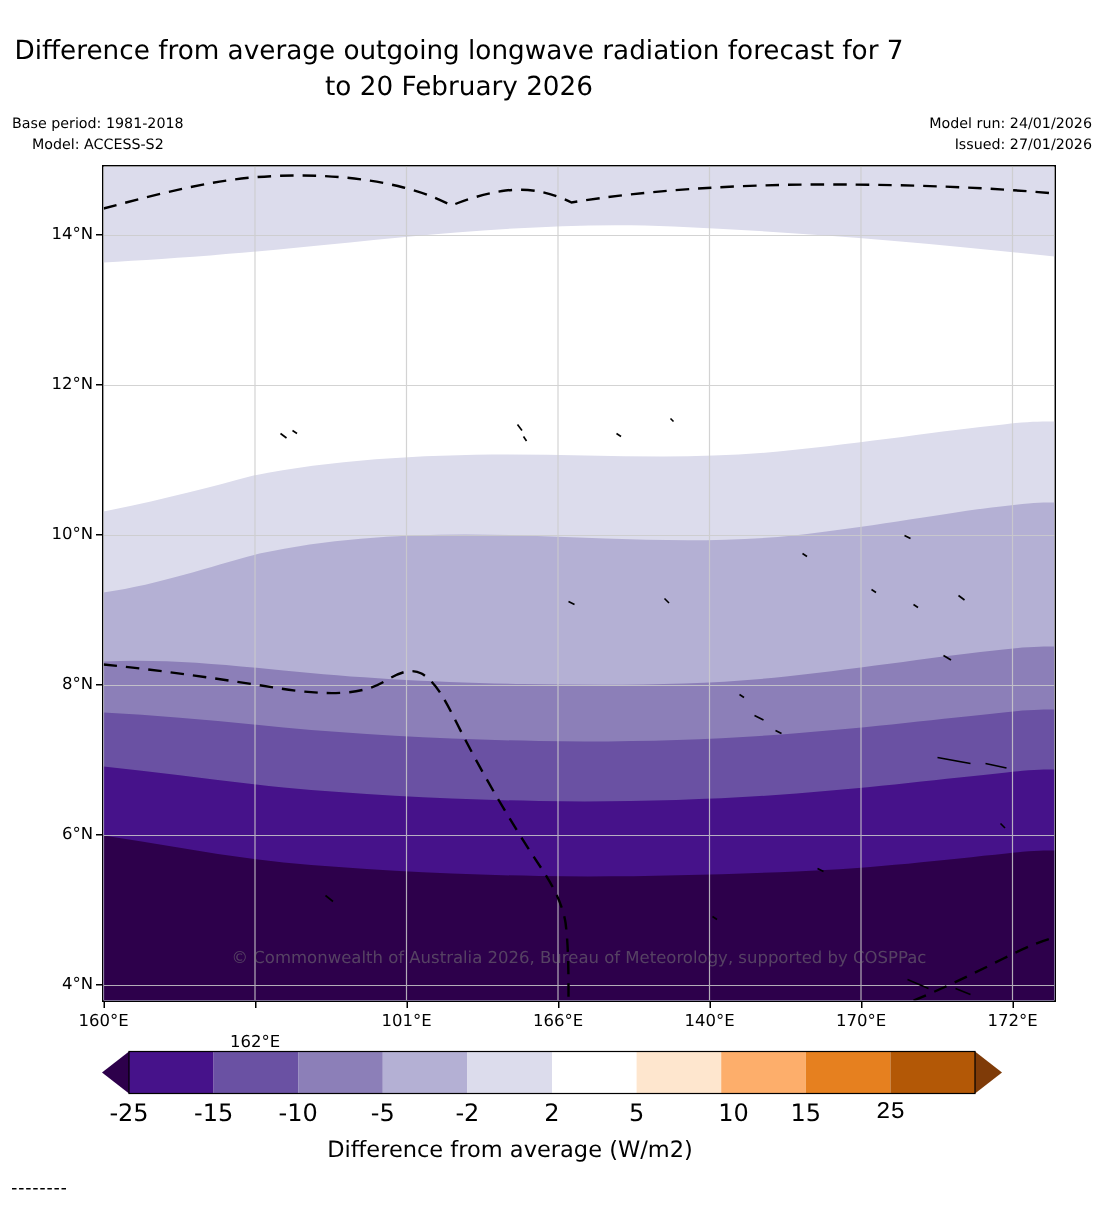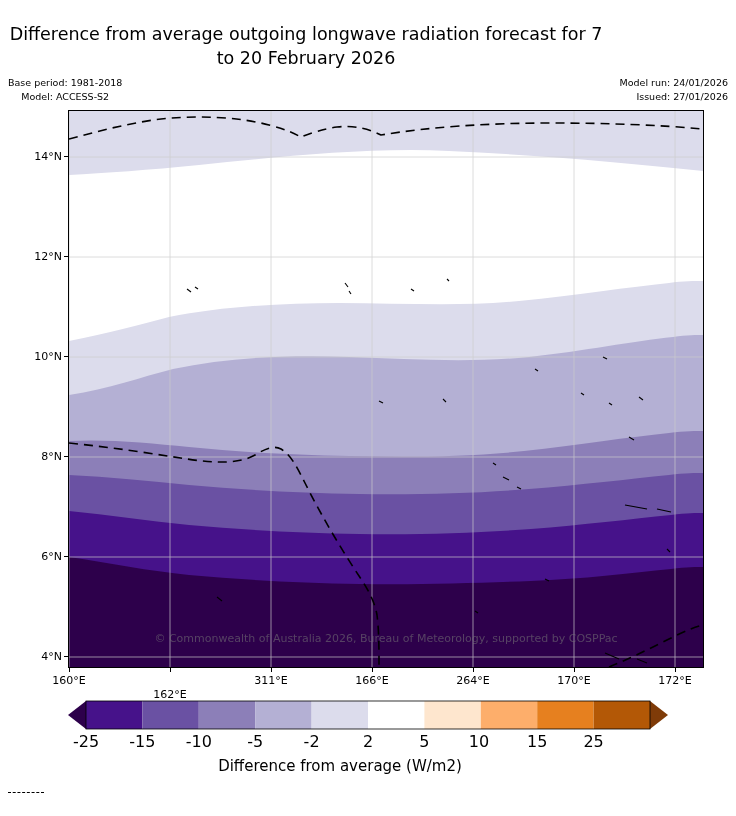--- a/index.html
+++ b/index.html
@@ -280,23 +280,23 @@
   <div class="tick-x" style="left:1px;"></div>
   <div class="tick-x" style="left:102px;"></div>
   <div class="tick-x" style="left:203px;"></div>
   <div class="tick-x" style="left:304px;"></div>
   <div class="tick-x" style="left:405px;"></div>
   <div class="tick-x" style="left:506px;"></div>
   <div class="tick-x" style="left:607px;"></div>
 
   <div class="xlabel" style="left:1px;">160°E</div>
   <div class="xlabel" style="left:102px;margin-top:20px;">162°E</div>
-  <div class="xlabel" style="left:203px;">311°E</div>
+  <div class="xlabel" style="left:203px;">101°E</div>
   <div class="xlabel" style="left:304px;">166°E</div>
-  <div class="xlabel" style="left:405px;">264°E</div>
+  <div class="xlabel" style="left:405px;">140°E</div>
   <div class="xlabel" style="left:506px;">170°E</div>
   <div class="xlabel" style="left:607px;">172°E</div>
 </div>
 
 <div class="cbar-wrap">
   <svg class="cbar-svg" width="600" height="30" viewBox="0 0 600 30">
     <polygon points="0,15 18,1 18,29" fill="#2d004b"></polygon>
     <rect x="18" y="1" width="56.4" height="28" fill="#46128a"></rect>
     <rect x="74.4" y="1" width="56.4" height="28" fill="#6a51a3"></rect>
     <rect x="130.8" y="1" width="56.4" height="28" fill="#8c7fb8"></rect>
@@ -310,22 +310,22 @@
     <polygon points="600,15 582,1 582,29" fill="#7f3b08"></polygon>
     <rect x="18" y="1" width="564" height="28" fill="none" stroke="#000000" stroke-width="0.8"></rect>
   </svg>
   <div class="cbar-tick" style="left:18px;">-25</div>
   <div class="cbar-tick" style="left:74.4px;">-15</div>
   <div class="cbar-tick" style="left:130.8px;">-10</div>
   <div class="cbar-tick" style="left:187.2px;">-5</div>
   <div class="cbar-tick" style="left:243.6px;">-2</div>
   <div class="cbar-tick" style="left:300px;">2</div>
   <div class="cbar-tick" style="left:356.4px;">5</div>
-  <div class="cbar-tick" style="left:411px;">10</div>
+  <div class="cbar-tick" style="left:421px;">10</div>
   <div class="cbar-tick" style="left:469.2px;">15</div>
-  <div class="cbar-tick" style="left:525.6px;">25</div>
+  <div class="cbar-tick" style="left:525.6px;font-family:Liberation Mono, monospace;">25</div>
 </div>
 
 <div class="cbar-title">Difference from average (W/m2)</div>
 
 <div class="footnote">
   <span class="dashsample"></span>
 </div>
 
 </body></html>

